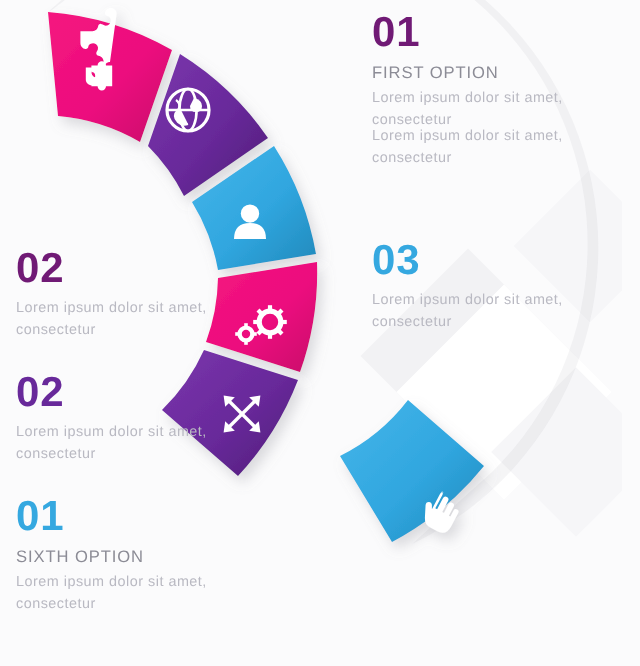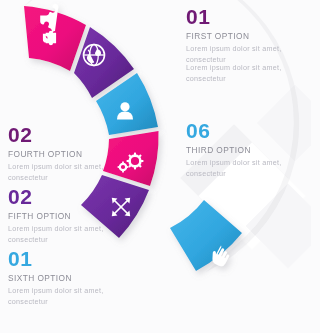--- a/index.html
+++ b/index.html
@@ -211,34 +211,31 @@
     <div class="num c-magenta">01</div>
     <div class="title">FIRST OPTION</div>
     <div class="desc">Lorem ipsum dolor sit amet, consectetur</div>
   </div>
 
   <div class="opt right-col" style="top:63px;">
     <div class="desc">Lorem ipsum dolor sit amet, consectetur</div>
   </div>
 
   <div class="opt right-col" style="top:120px;">
-    <div class="num c-cyan">06</div>
-    <div class="title">THIRD OPTION</div>
+    <div class="num c-cyan">03</div>
     <div class="desc">Lorem ipsum dolor sit amet, consectetur</div>
   </div>
 
   <div class="opt left-col" style="top:124px;">
     <div class="num c-magenta">02</div>
-    <div class="title">FOURTH OPTION</div>
     <div class="desc">Lorem ipsum dolor sit amet, consectetur</div>
   </div>
 
   <div class="opt left-col" style="top:186px;">
     <div class="num c-purple">02</div>
-    <div class="title">FIFTH OPTION</div>
     <div class="desc">Lorem ipsum dolor sit amet, consectetur</div>
   </div>
 
   <div class="opt left-col" style="top:248px;">
     <div class="num c-cyan">01</div>
     <div class="title">SIXTH OPTION</div>
     <div class="desc">Lorem ipsum dolor sit amet, consectetur</div>
   </div>
 
 </div>

